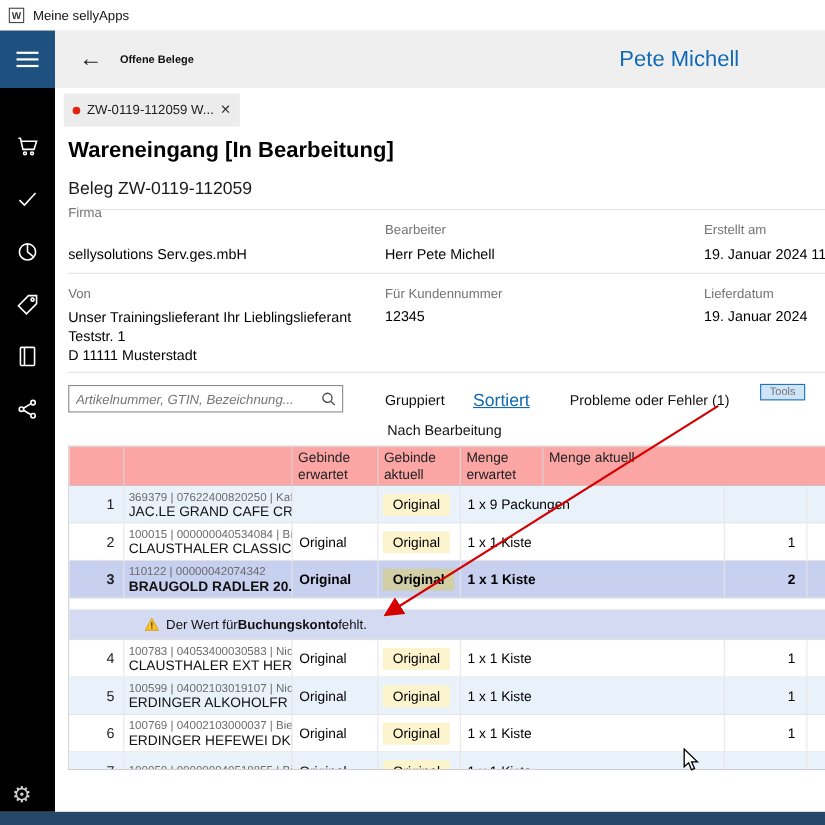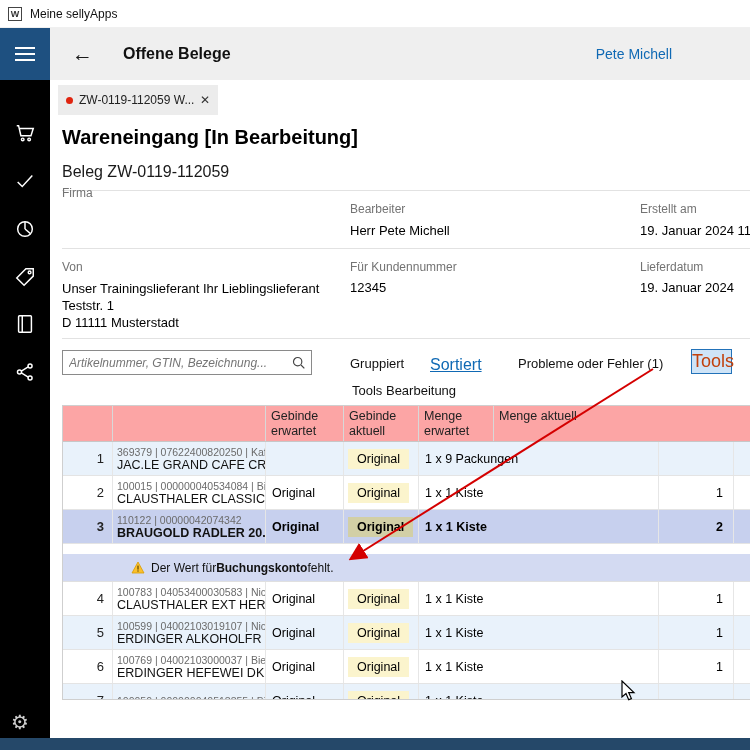--- a/index.html
+++ b/index.html
@@ -24,22 +24,22 @@
     display:flex;flex-direction:column;align-items:center;justify-content:center;gap:4px;cursor:pointer;}
   .hamburger span{display:block;width:20px;height:2px;background:#fff;}
   .navicon{position:absolute;left:13px;width:24px;height:24px;display:flex;align-items:center;justify-content:center;cursor:pointer;}
   .navicon svg{stroke:#fff;fill:none;stroke-width:1.6;}
   .gearicon{position:absolute;left:11px;top:682px;font-size:20px;color:#cfcfcf;cursor:pointer;}
 
   
   .pageheader{position:absolute;left:50px;top:28px;width:700px;height:52px;background:var(--header-bg);
     display:flex;align-items:center;}
   .backbtn{font-size:21px;color:#1a1a1a;margin-left:22px;cursor:pointer;}
-  .pagetitle{font-size:16px;font-weight:bold;color:#111;margin-left:30px;}
-  .username{position:absolute;right:78px;font-size:14px;color:var(--link);cursor:pointer;}
+  .pagetitle{font-size:10px;font-weight:bold;color:#111;margin-left:16px;}
+  .username{position:absolute;right:78px;font-size:20px;color:var(--link);cursor:pointer;}
 
   
   .tab{position:absolute;left:58px;top:85px;width:160px;height:30px;background:#ececec;
     display:flex;align-items:center;padding:0 8px;font-size:12px;color:#222;cursor:pointer;}
   .tabdot{width:7px;height:7px;border-radius:50%;background:#e0240f;margin-right:6px;flex:none;}
   .tablabel{flex:1;white-space:nowrap;overflow:hidden;}
   .tabclose{font-size:12px;color:#333;margin-left:6px;cursor:pointer;}
 
   
   .h1{position:absolute;left:62px;top:126px;font-size:20px;font-weight:bold;color:#000;}
@@ -52,22 +52,22 @@
   .addr div{line-height:17px;}
 
   
   .searchbox{position:absolute;left:62px;top:350px;width:250px;height:25px;border:1px solid #8a8a8a;
     background:#fff;display:flex;align-items:center;}
   .searchbox input{flex:1;border:none;outline:none;font-size:12px;font-style:italic;color:#444;
     padding:0 6px;font-family:inherit;background:transparent;}
   .searchbox .mag{flex:none;margin-right:5px;cursor:pointer;display:flex;}
   .tb-text{position:absolute;font-size:13px;color:#111;}
   .tb-link{position:absolute;font-size:16px;color:var(--link);text-decoration:underline;cursor:pointer;}
-  .toolsbtn{position:absolute;left:691px;top:349px;width:41px;height:25px;background:#cfe4f7;
-    border:1px solid #2272b9;font-size:18px;color:#c2410c;font-family:inherit;cursor:pointer;}
+  .toolsbtn{position:absolute;left:691px;top:349px;width:41px;height:15px;background:#cfe4f7;
+    border:1px solid #2272b9;font-size:10px;color:#737373;font-family:inherit;cursor:pointer;}
 
   
   .table{position:absolute;left:62px;top:405px;width:688px;height:295px;border:1px solid #cfcfcf;
     border-right:none;overflow:hidden;font-size:12.5px;background:#fff;}
   .thead{display:flex;height:36px;border-bottom:1px solid #c7c7c7;background:#fca5a5;}
   .th{padding:3px 0 0 5px;font-size:12.5px;color:#222;line-height:15px;border-right:1px solid #d8d8d8;overflow:hidden;}
   .trow{display:flex;height:34px;border-bottom:1px solid #e4e4e4;background:#fff;cursor:pointer;}
   .trow.alt{background:var(--alt);}
   .trow.sel{background:var(--sel);font-weight:bold;}
   .trow.sel .info{font-weight:normal;}
@@ -164,20 +164,21 @@
     <span class="tablabel">ZW-0119-112059 W...</span>
     <span class="tabclose">✕</span>
   </div>
 
   <div class="h1">Wareneingang [In Bearbeitung]</div>
   <div class="h2">Beleg ZW-0119-112059</div>
 
   <div class="hr" style="top:190px"></div>
 
   <div class="metalabel" style="left:62px;top:186px">Firma</div>
+  <div class="metaval" style="left:62px;top:223px;width:270px">sellysolutions Serv.ges.mbH</div>
   <div class="metalabel" style="left:350px;top:202px">Bearbeiter</div>
   <div class="metaval" style="left:350px;top:223px;width:270px">Herr Pete Michell</div>
   <div class="metalabel" style="left:640px;top:202px">Erstellt am</div>
   <div class="metaval" style="left:640px;top:223px;width:110px">19. Januar 2024 11:20</div>
 
   <div class="hr" style="top:248px"></div>
 
   <div class="metalabel" style="left:62px;top:260px">Von</div>
   <div class="metaval addr" style="left:62px;top:280px;width:280px;white-space:normal">
     <div>Unser Trainingslieferant Ihr Lieblingslieferant</div>
@@ -195,21 +196,21 @@
     <input type="text" placeholder="Artikelnummer, GTIN, Bezeichnung..." style="">
     <span class="mag">
       <svg width="15" height="15" viewBox="0 0 18 18">
           <circle cx="8" cy="8" r="5" fill="none" stroke="#444" stroke-width="1.4"></circle>
           <path d="M12 12l4 4" stroke="#444" stroke-width="1.4"></path>
         </svg>
     </span>
   </div>
   <div class="tb-text" style="left:350px;top:356px">Gruppiert</div>
   <div class="tb-link" style="left:430px;top:356px">Sortiert</div>
-  <div class="tb-text" style="left:352px;top:383px">Tools Bearbeitung</div>
+  <div class="tb-text" style="left:352px;top:383px">Nach Bearbeitung</div>
   <div class="tb-text" style="left:518px;top:356px">Probleme oder Fehler (1)</div>
   <button class="toolsbtn">Tools</button>
 
   <div class="table">
     <div class="thead">
       <div class="th c-num"></div>
       <div class="th c-art"></div>
       <div class="th c-ge">Gebinde erwartet</div>
       <div class="th c-ga">Gebinde aktuell</div>
       <div class="th c-me">Menge erwartet</div>

